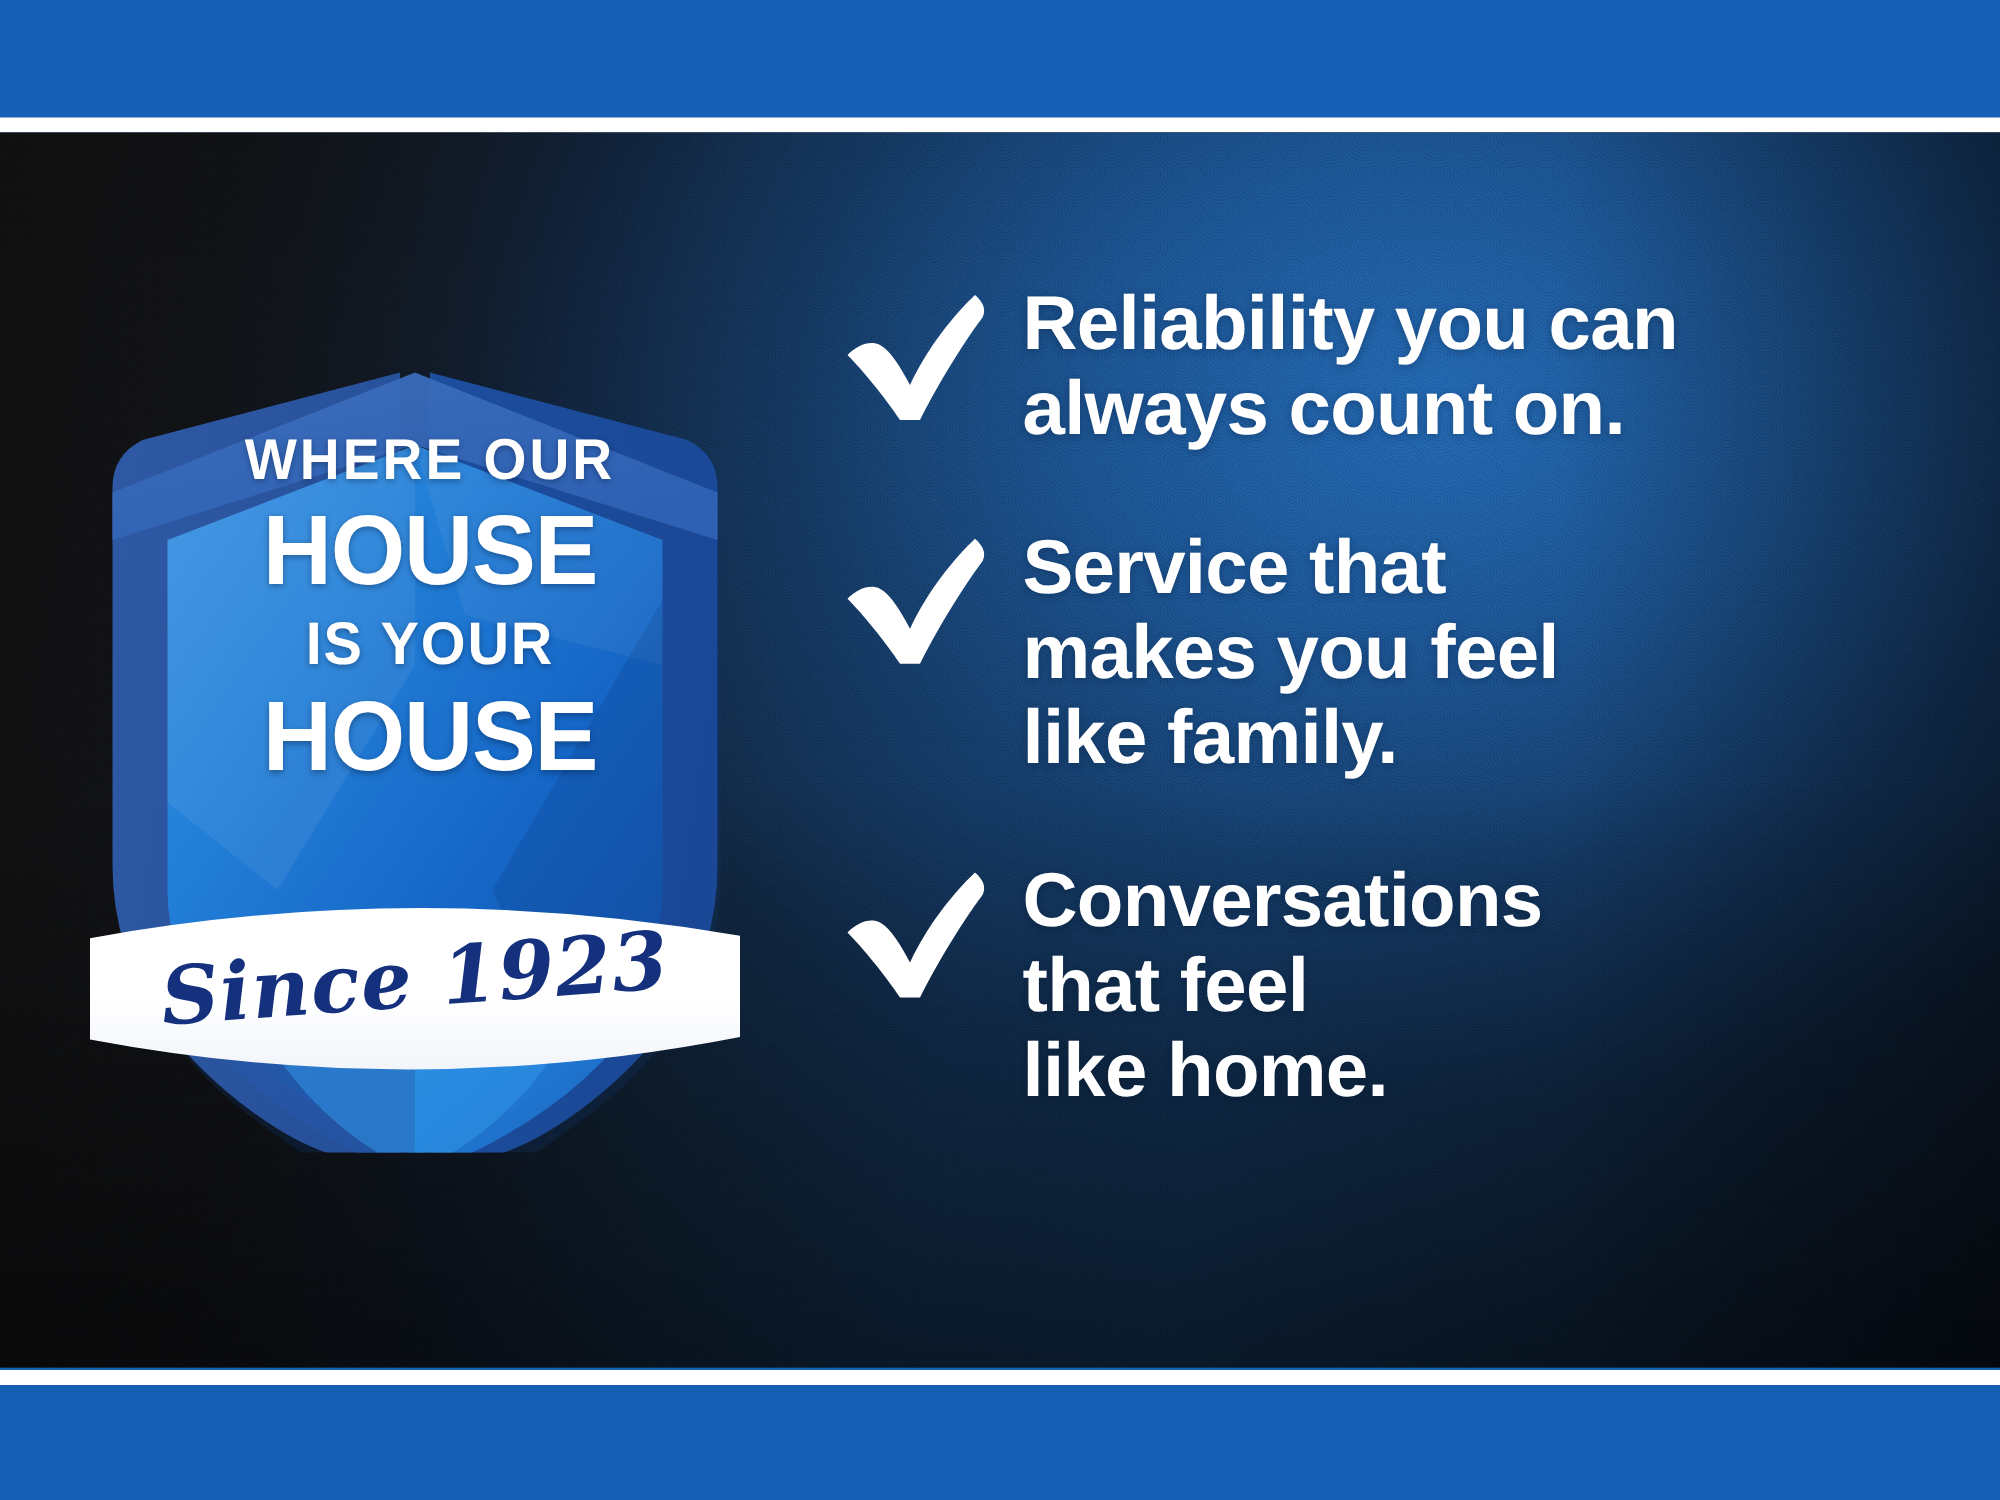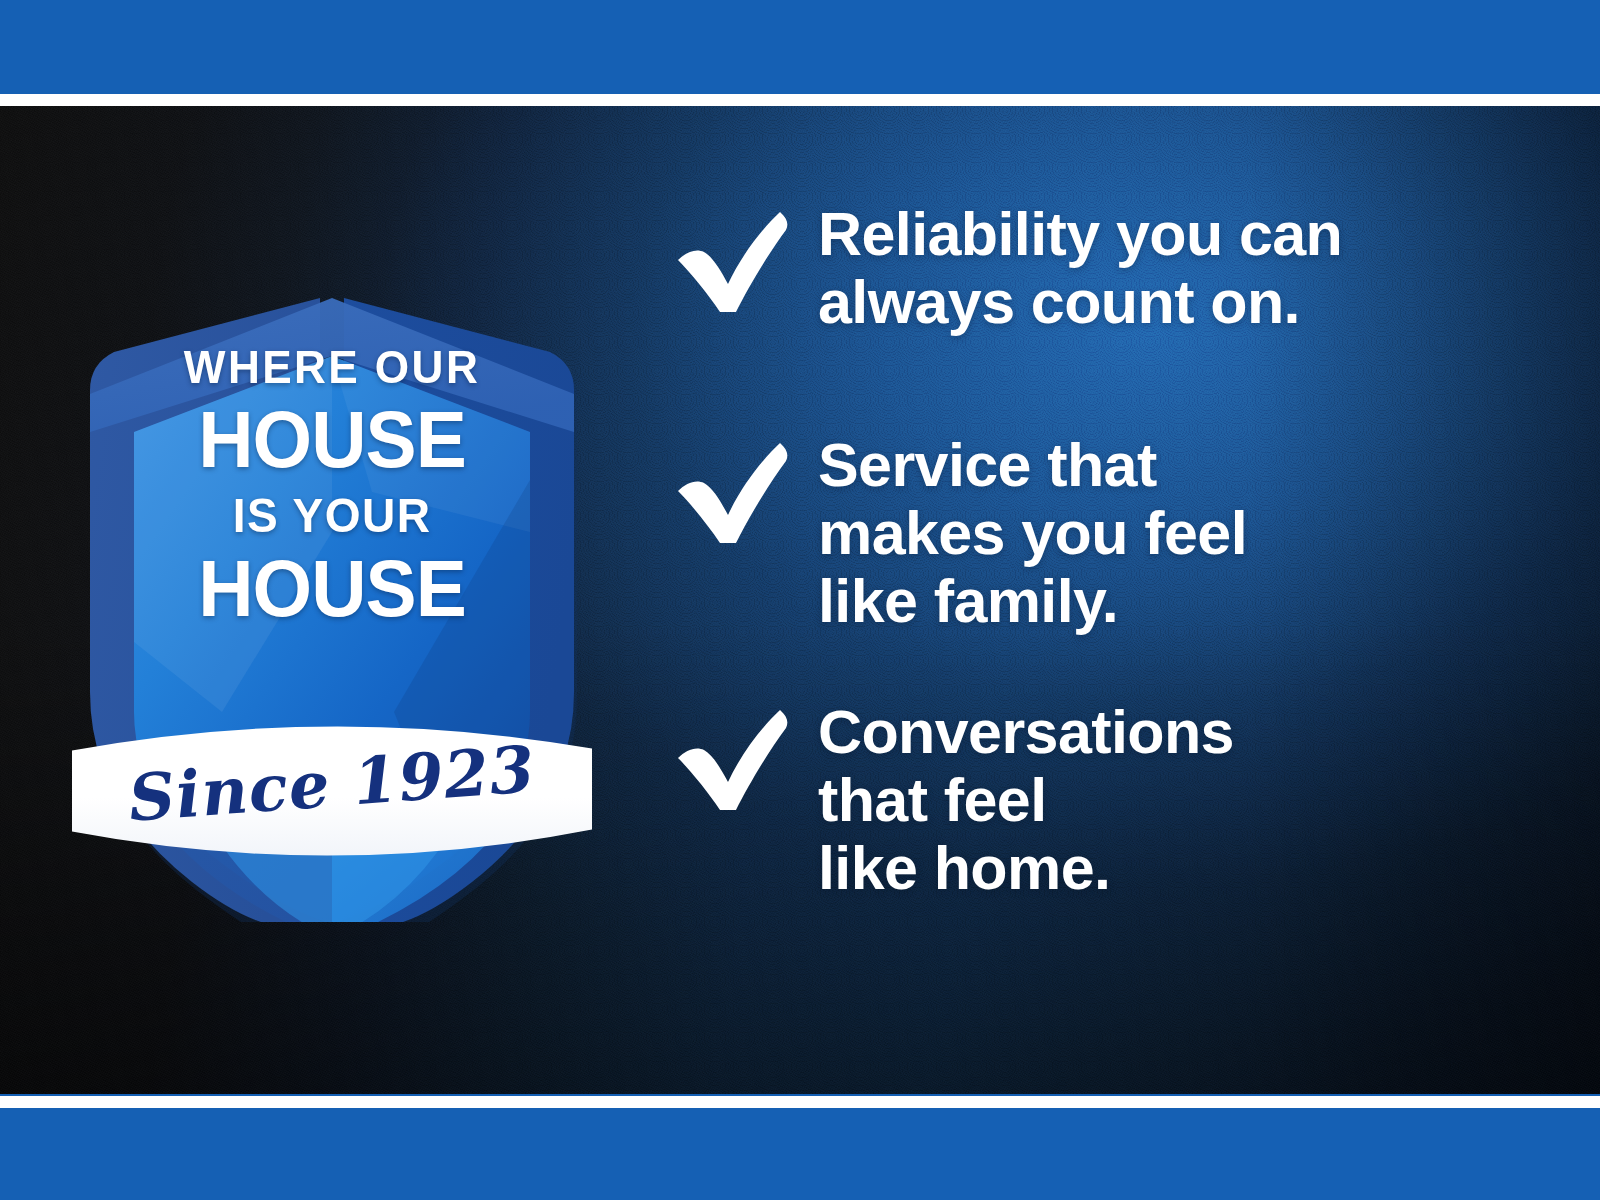--- a/index.html
+++ b/index.html
@@ -123,21 +123,21 @@
     position:absolute;
     left:72px; top:176px;
     width:520px; height:640px;
   }
 
   .shield-svg { position:absolute; left:0; top:0; width:520px; height:640px; }
 
   
   #badge-text {
     position:absolute;
-    left:0; top:62px;
+    left:12px; top:62px;
     width:520px;
     text-align:center;
     color:#ffffff;
     font-family:"Liberation Sans", sans-serif;
     font-weight:bold;
     line-height:1;
     text-shadow:0 2px 5px rgba(4,26,58,0.40);
     pointer-events:none;
   }
   .bt-small {
@@ -176,30 +176,30 @@
     font-style:italic;
     font-weight:bold;
     font-size:64px;
     letter-spacing:1px;
     pointer-events:none;
   }
 
   
   #benefits {
     position:absolute;
-    left:668px; top:92px;
+    left:668px; top:116px;
     width:860px;
   }
   .benefit {
     display:flex;
     align-items:flex-start;
     gap:22px;
   }
   #benefit-0 { margin-top:0;   }
-  #benefit-1 { margin-top:92px; }
+  #benefit-1 { margin-top:56px; }
   #benefit-2 { margin-top:60px; }
 
   .check-wrap {
     flex:0 0 auto;
     width:128px; height:118px;
     margin-top:4px;
   }
   .check-svg { width:128px; height:118px; display:block; }
 
   .benefit-text {

